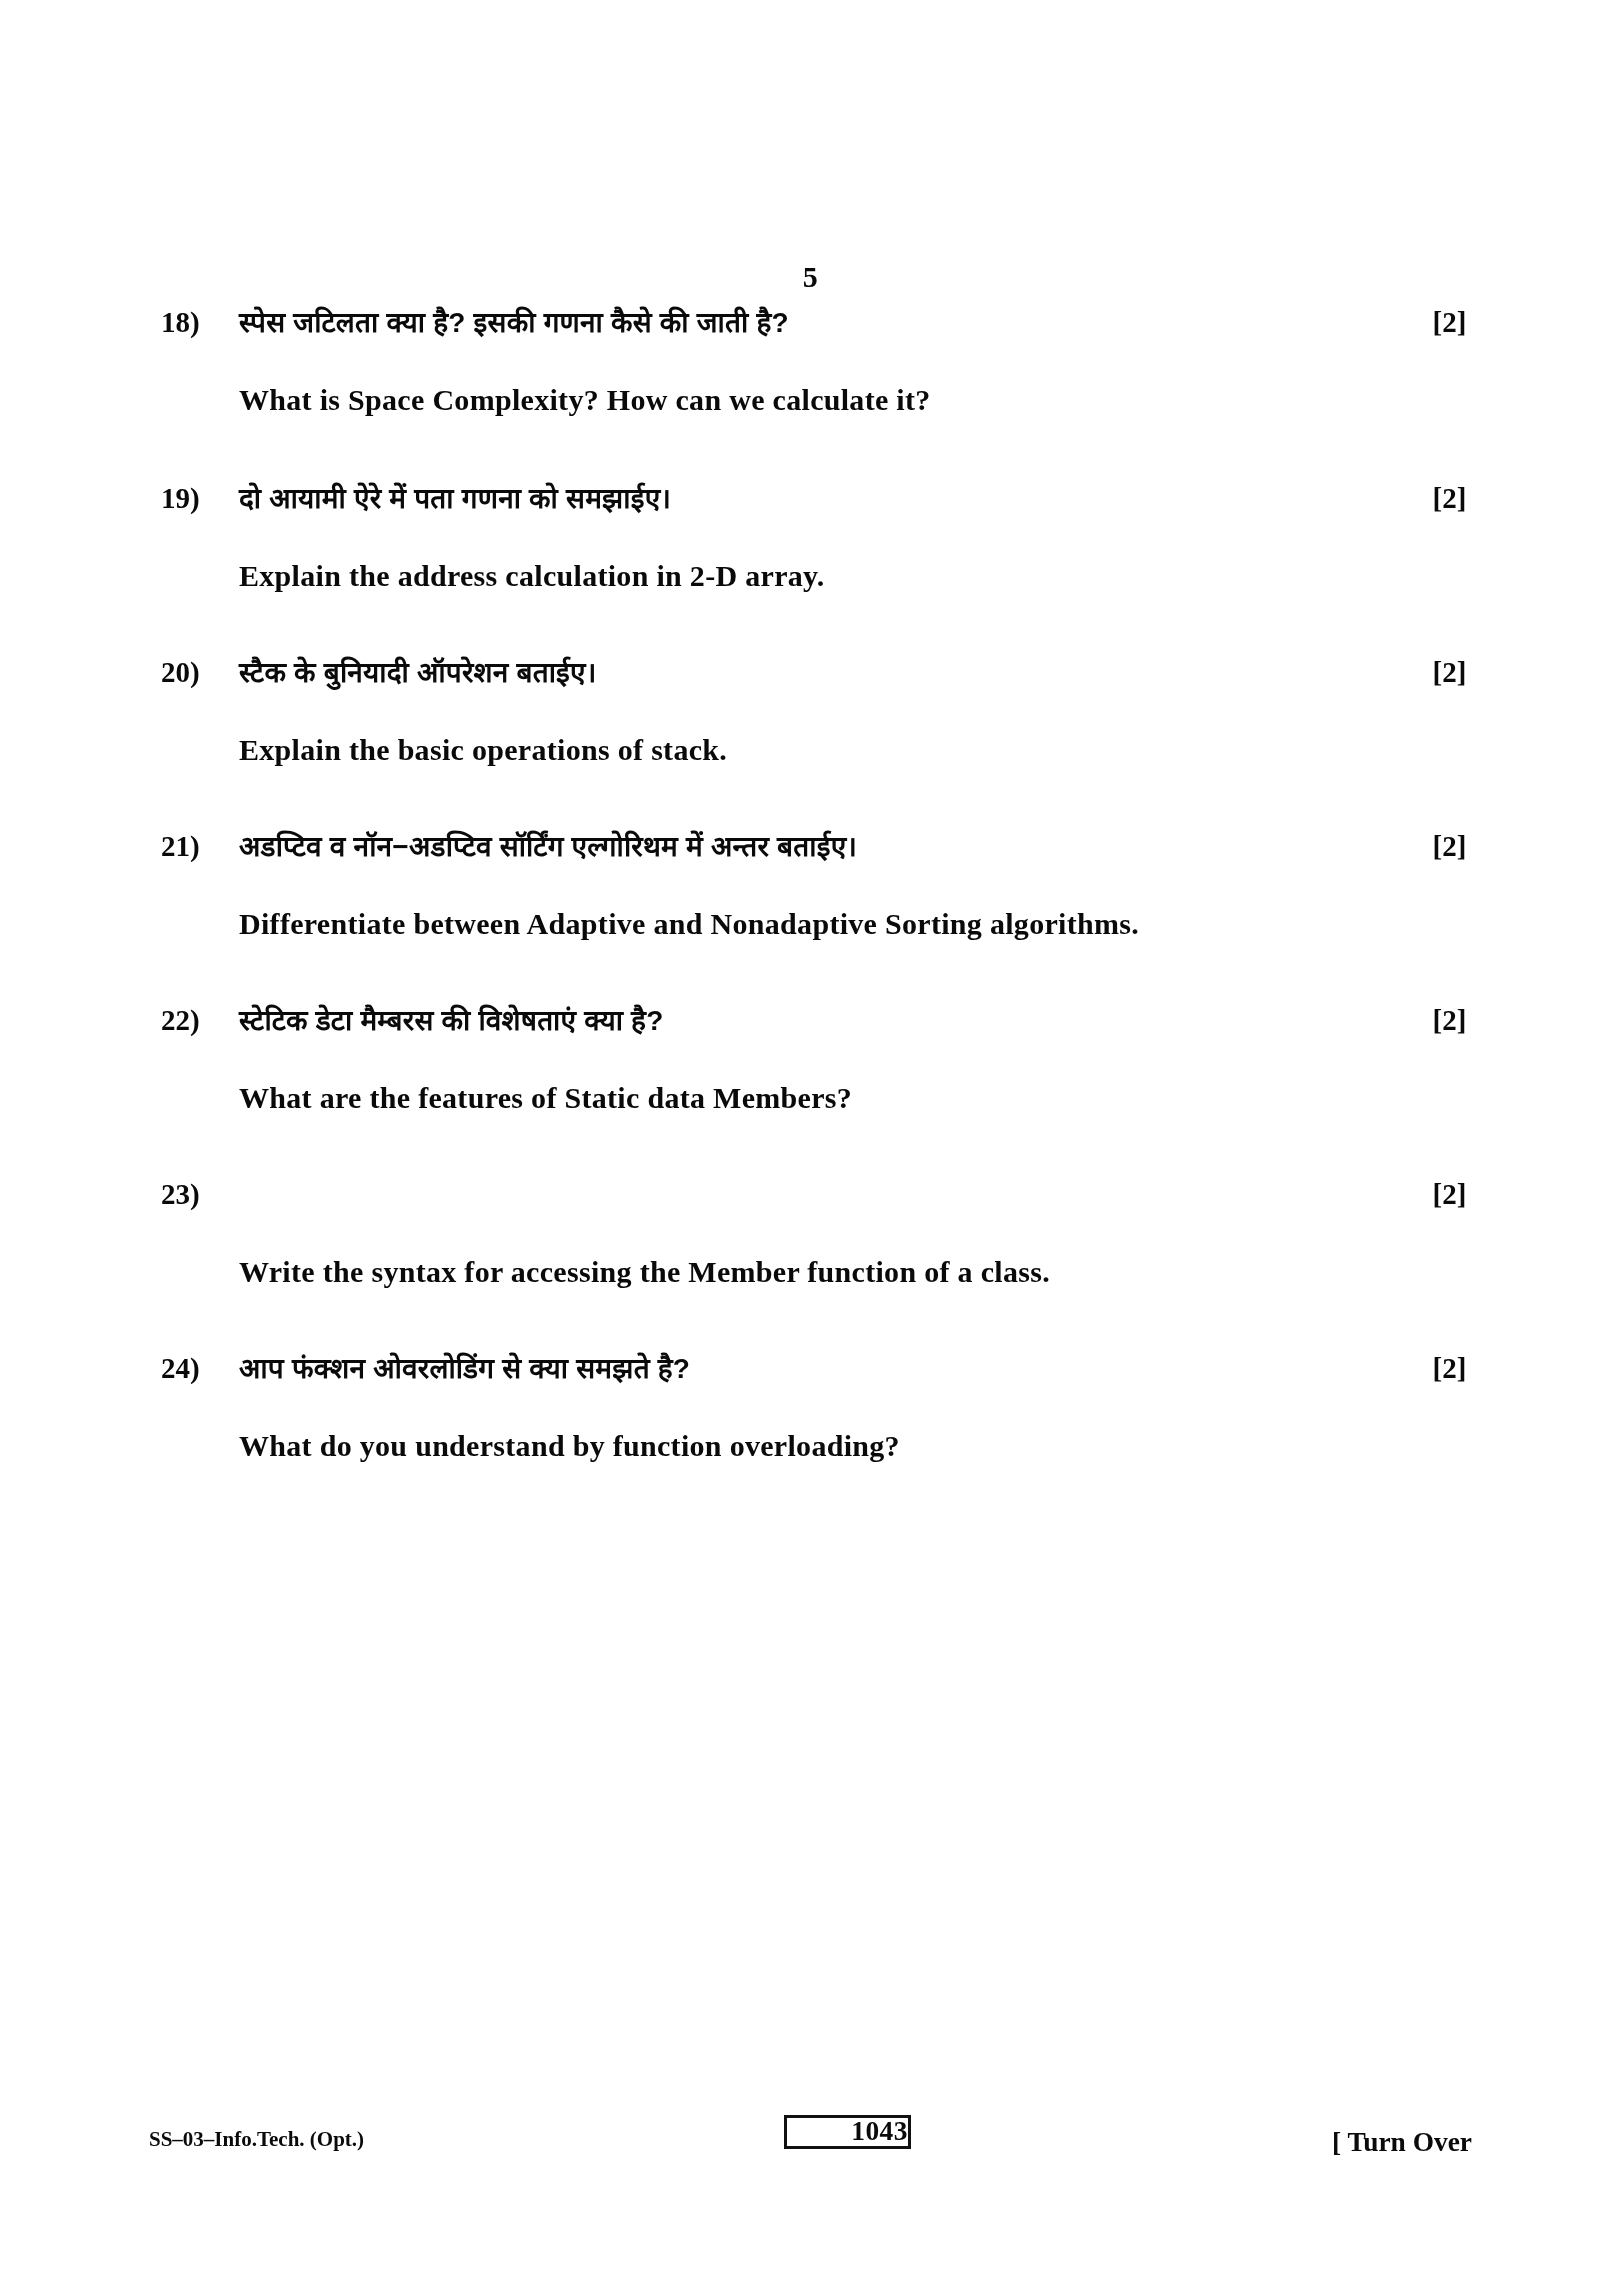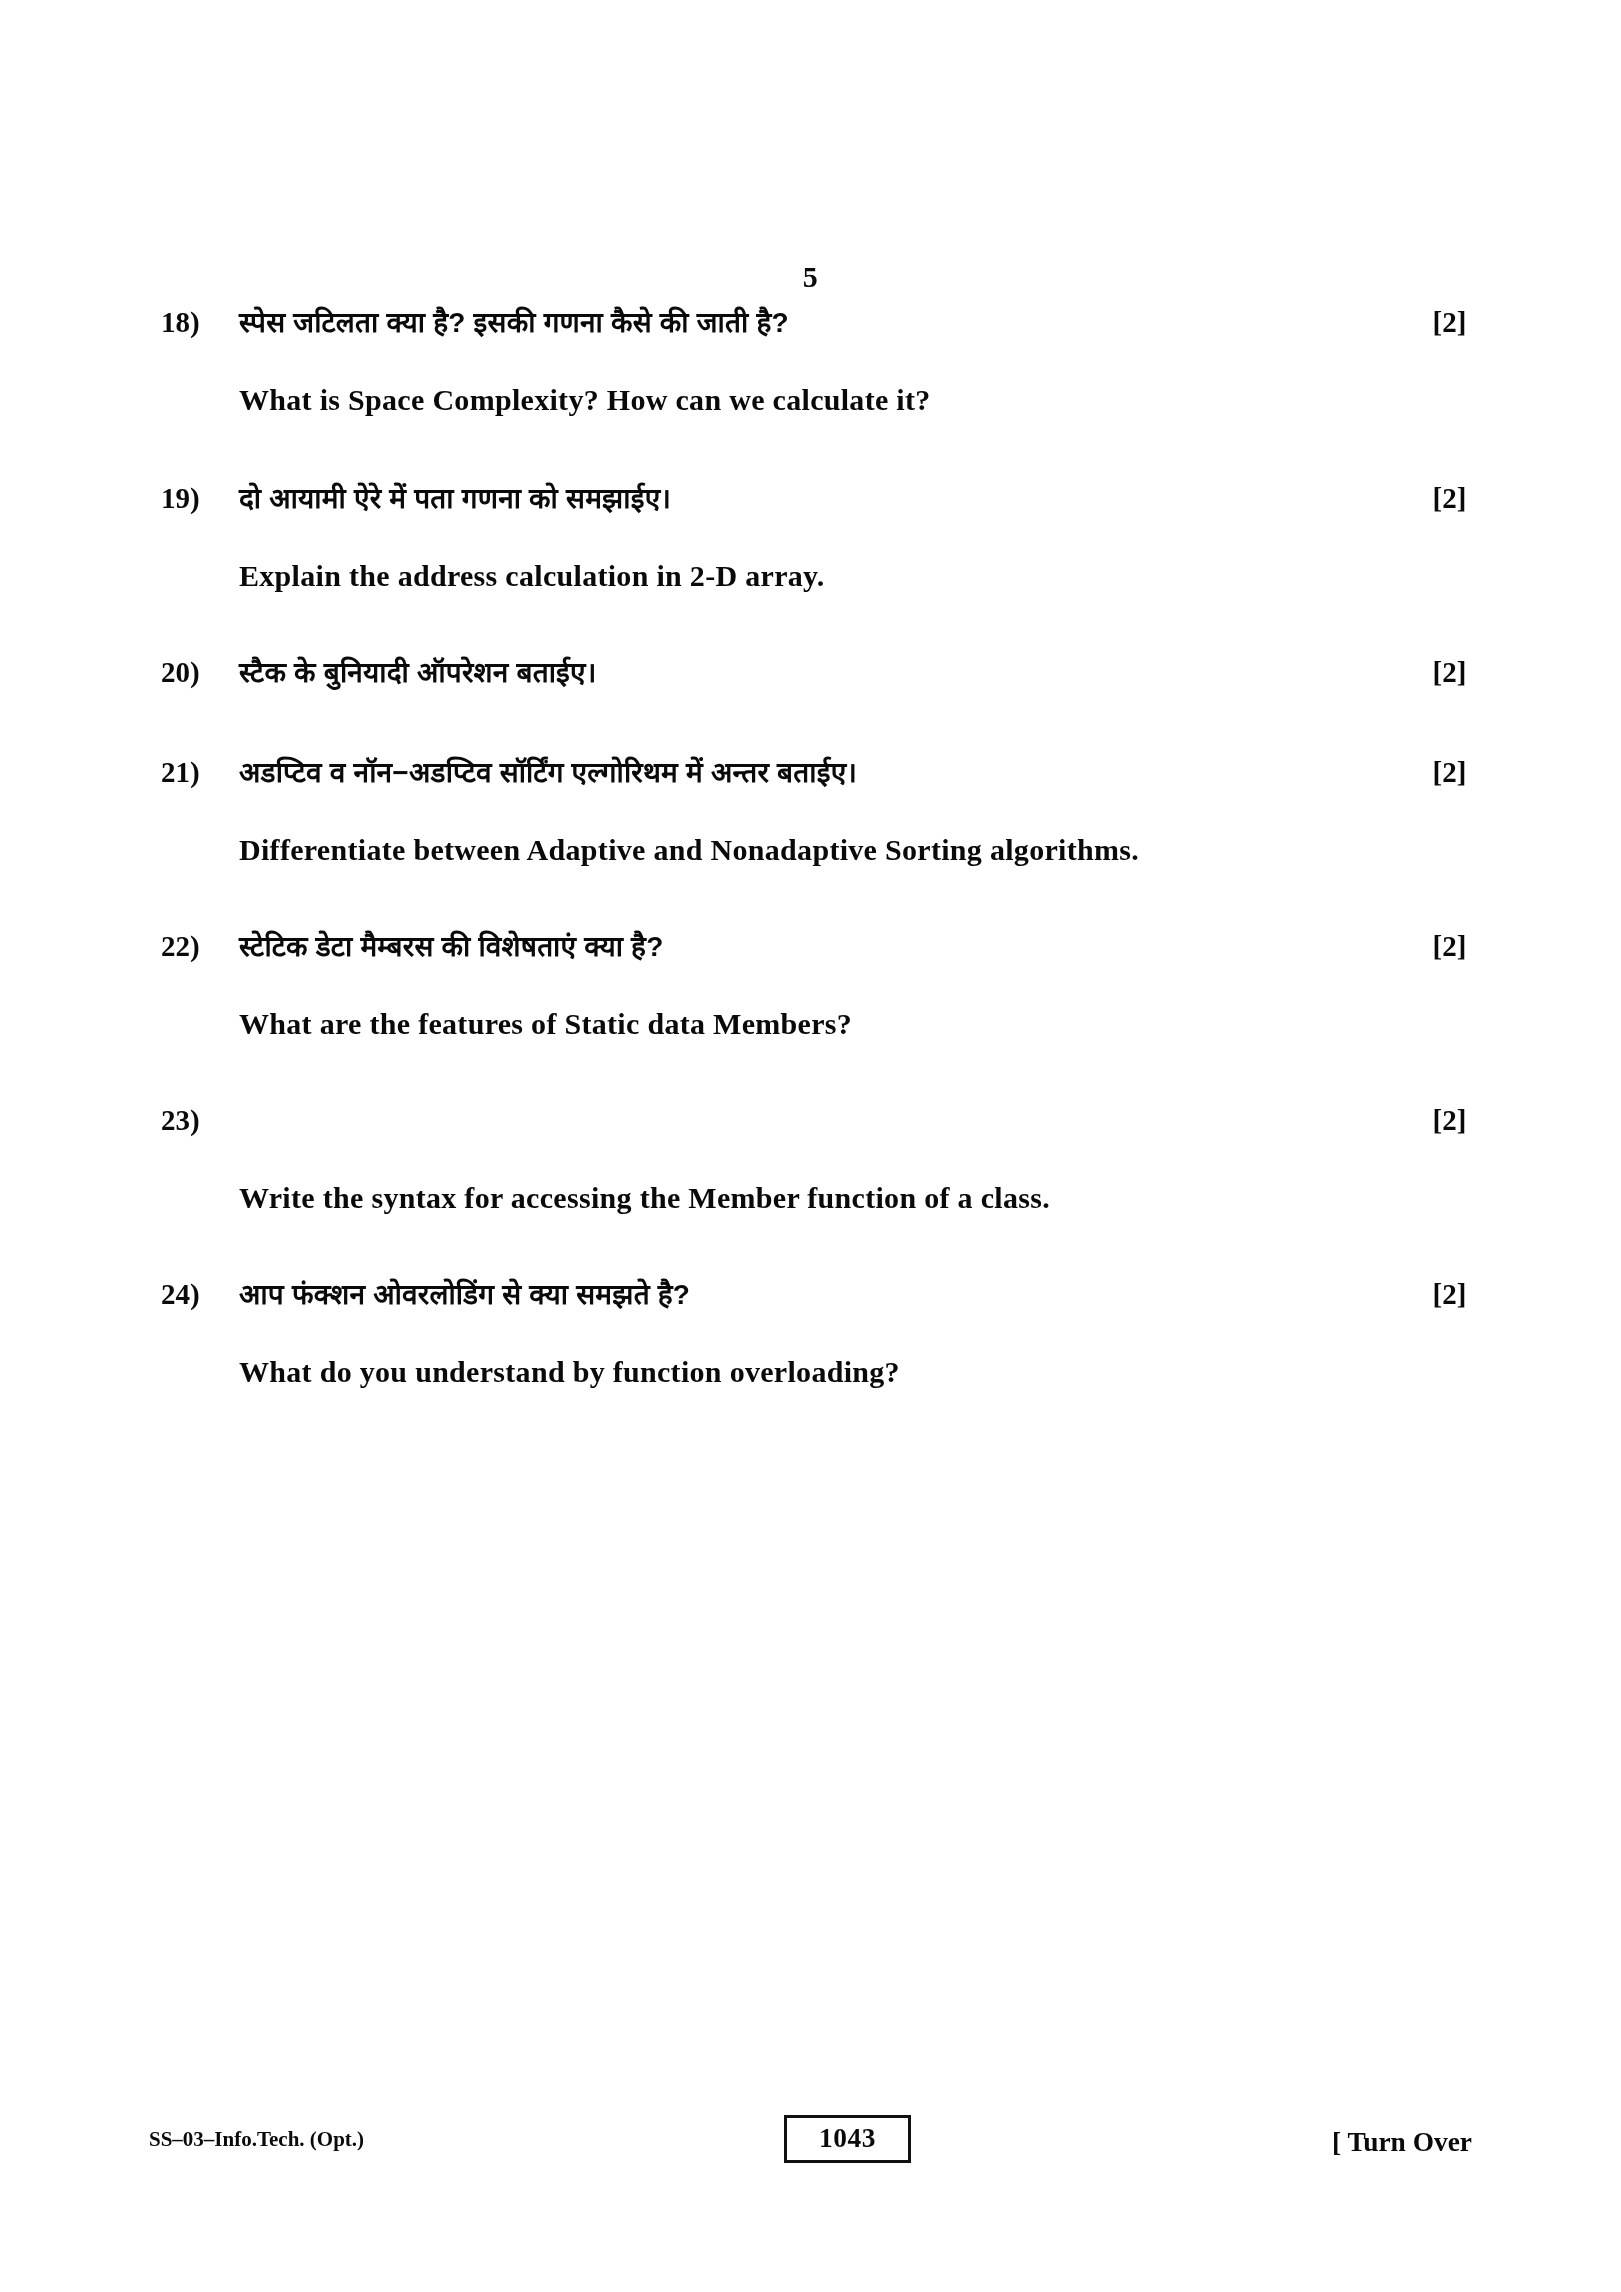--- a/index.html
+++ b/index.html
@@ -115,26 +115,26 @@
     font-family: "Liberation Serif", "DejaVu Serif", serif;
     font-weight: bold;
     font-size: 21px;
     white-space: nowrap;
   }
   .footer-code-box {
     position: absolute;
     left: 784px;
     top: 7.8px;
     width: 127px;
-    height: 48px;
+    height: 34px;
     border: 3.9px solid #111111;
     box-sizing: border-box;
     display: flex;
     align-items: center;
-    justify-content: center;
+    justify-content: flex-end;
   }
   .footer-code-box span {
     font-family: "Liberation Serif", "DejaVu Serif", serif;
     font-weight: bold;
     font-size: 27.4px;
     line-height: 1;
     letter-spacing: 0.5px;
   }
   .footer-right {
     position: absolute;
@@ -172,20 +172,21 @@
       </div>
       <div class="q-english">Explain the address calculation in 2-D array.</div>
     </div>
 
     <div class="q-block g2">
       <div class="q-row">
         <div class="q-num">20)</div>
         <div class="q-hindi">स्टैक के बुनियादी ऑपरेशन बताईए।</div>
         <div class="q-marks">[2]</div>
       </div>
+      <div class="q-english">Explain the basic operations of stack.</div>
     </div>
 
     <div class="q-block g2">
       <div class="q-row">
         <div class="q-num">21)</div>
         <div class="q-hindi">अडप्टिव व नॉन−अडप्टिव सॉर्टिंग एल्गोरिथम में अन्तर बताईए।</div>
         <div class="q-marks">[2]</div>
       </div>
       <div class="q-english">Differentiate between Adaptive and Nonadaptive Sorting algorithms.</div>
     </div>

